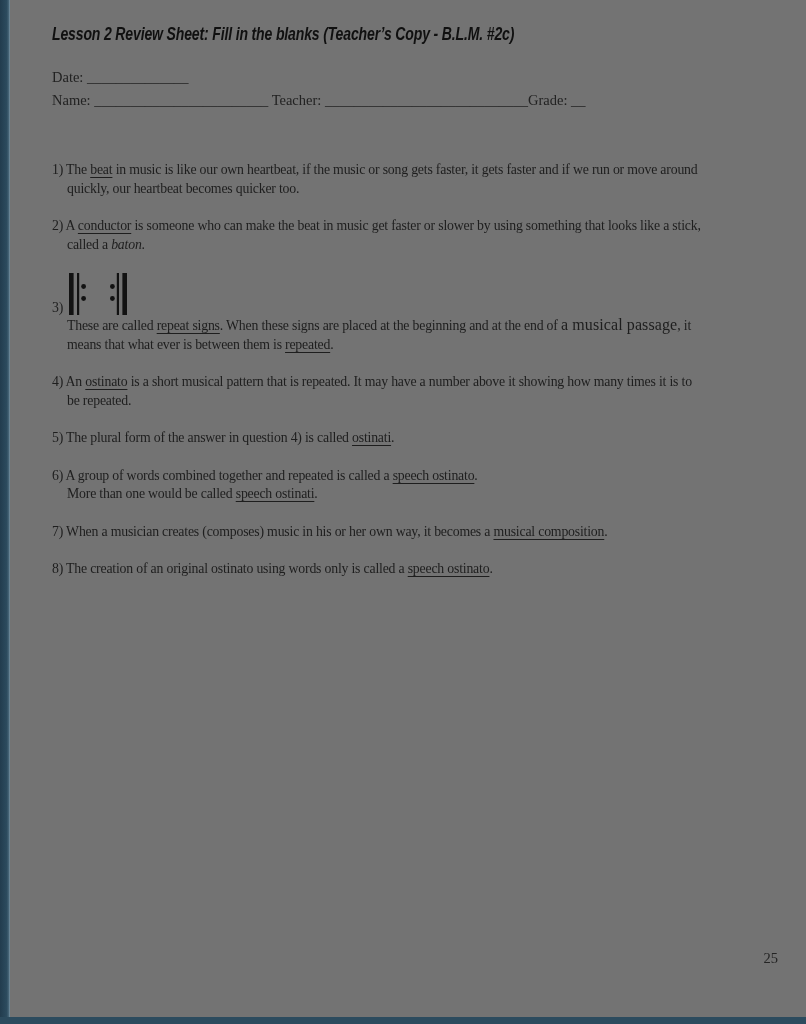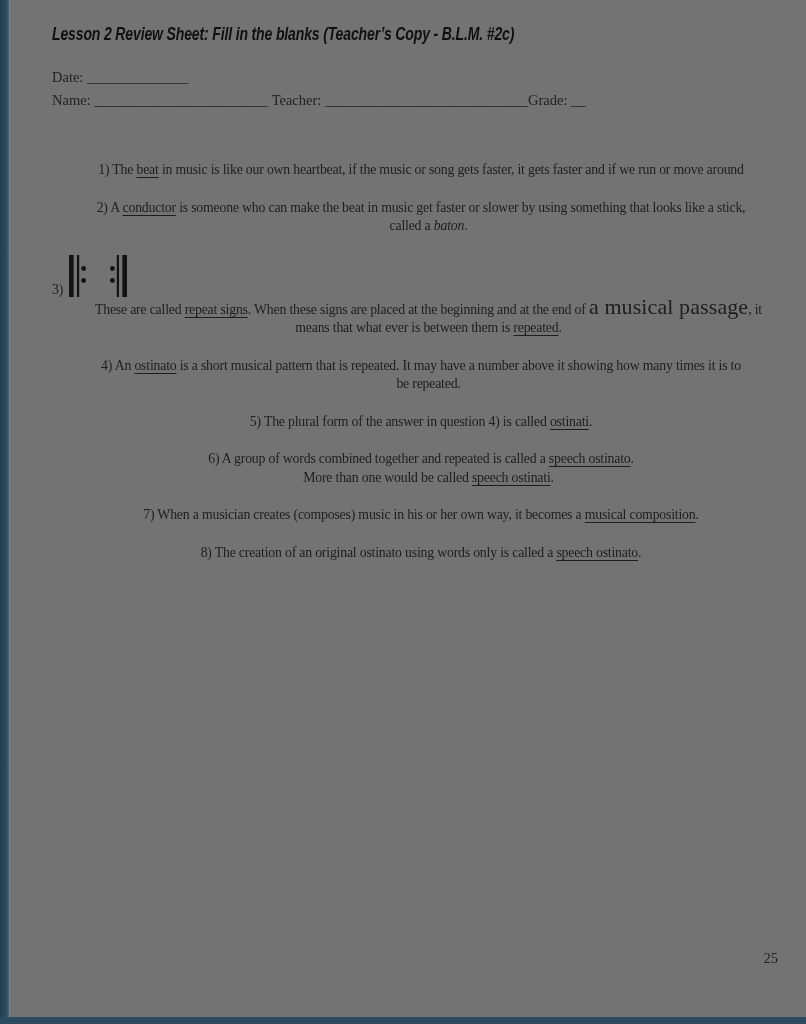--- a/index.html
+++ b/index.html
@@ -24,28 +24,28 @@
     margin:0;
     font-family:"Liberation Sans", sans-serif;
     font-weight:700; font-style:italic;
     font-size:18px; letter-spacing:-0.2px;
     color:#101010;
     transform:scaleX(0.78); transform-origin:0 50%;
     white-space:nowrap;
   }
   .fields { margin-top:21px; font-size:14.5px; line-height:23px; color:#222; }
   .fields span { white-space:pre; }
-  .questions { margin-top:49px; font-size:13.8px; line-height:18.5px; letter-spacing:-0.2px;text-align:center; }
+  .questions { margin-top:49px; font-size:13.8px; line-height:18.5px; letter-spacing:-0.2px; }
   .question { margin-bottom:19px; }
   .q-text { margin:0; padding-left:15px; text-indent:-15px; white-space:nowrap; }
   .q-text.indented { text-indent:0; }
   .seg-plain {}
   .seg-answer { text-decoration:underline; text-underline-offset:2.5px; text-decoration-thickness:1px; }
   .seg-italic { font-style:italic; }
-  .seg-large { font-size:22px; letter-spacing:0.1px; }
+  .seg-large { font-size:16px; letter-spacing:0.1px; }
   .repeat-signs-row { display:flex; align-items:flex-end; gap:6px; height:42px; margin-bottom:1px; }
   .q-num-sign { line-height:15px; }
   .repeat-svg { display:block; fill:#121212; }
   .page-number { position:absolute; right:28px; top:950px; font-size:14.5px; color:#242424; }
 </style>
 </head>
 <body>
 
 <div class="page">
   <div class="left-strip"></div>
@@ -58,21 +58,21 @@
         <span>Date: </span><span class="blank">______________</span>
       </div>
       <div class="field-line">
         <span>Name: </span><span class="blank">________________________</span><span> Teacher: </span><span class="blank">____________________________</span><span>Grade: </span><span class="blank">__</span>
       </div>
     </div>
 
     <div class="questions" id="questions">
   <div class="question">
 
-    <p class="q-text"><span class="q-num-inline">1) </span><span class="seg-plain">The </span><span class="seg-answer">beat</span><span class="seg-plain"> in music is like our own heartbeat, if the music or song gets faster, it gets faster and if we run or move around</span><br></p>
+    <p class="q-text"><span class="q-num-inline">1) </span><span class="seg-plain">The </span><span class="seg-answer">beat</span><span class="seg-plain"> in music is like our own heartbeat, if the music or song gets faster, it gets faster and if we run or move around</span><br><span class="seg-plain">quickly, our heartbeat becomes quicker too.</span></p>
   </div>
 
   <div class="question">
 
     <p class="q-text"><span class="q-num-inline">2) </span><span class="seg-plain">A </span><span class="seg-answer">conductor</span><span class="seg-plain"> is someone who can make the beat in music get faster or slower by using something that looks like a stick,</span><br><span class="seg-plain">called a </span><span class="seg-italic">baton</span><span class="seg-plain">.</span></p>
   </div>
 
   <div class="question">
     <div class="repeat-signs-row">
       <span class="q-num-sign">3)</span>

